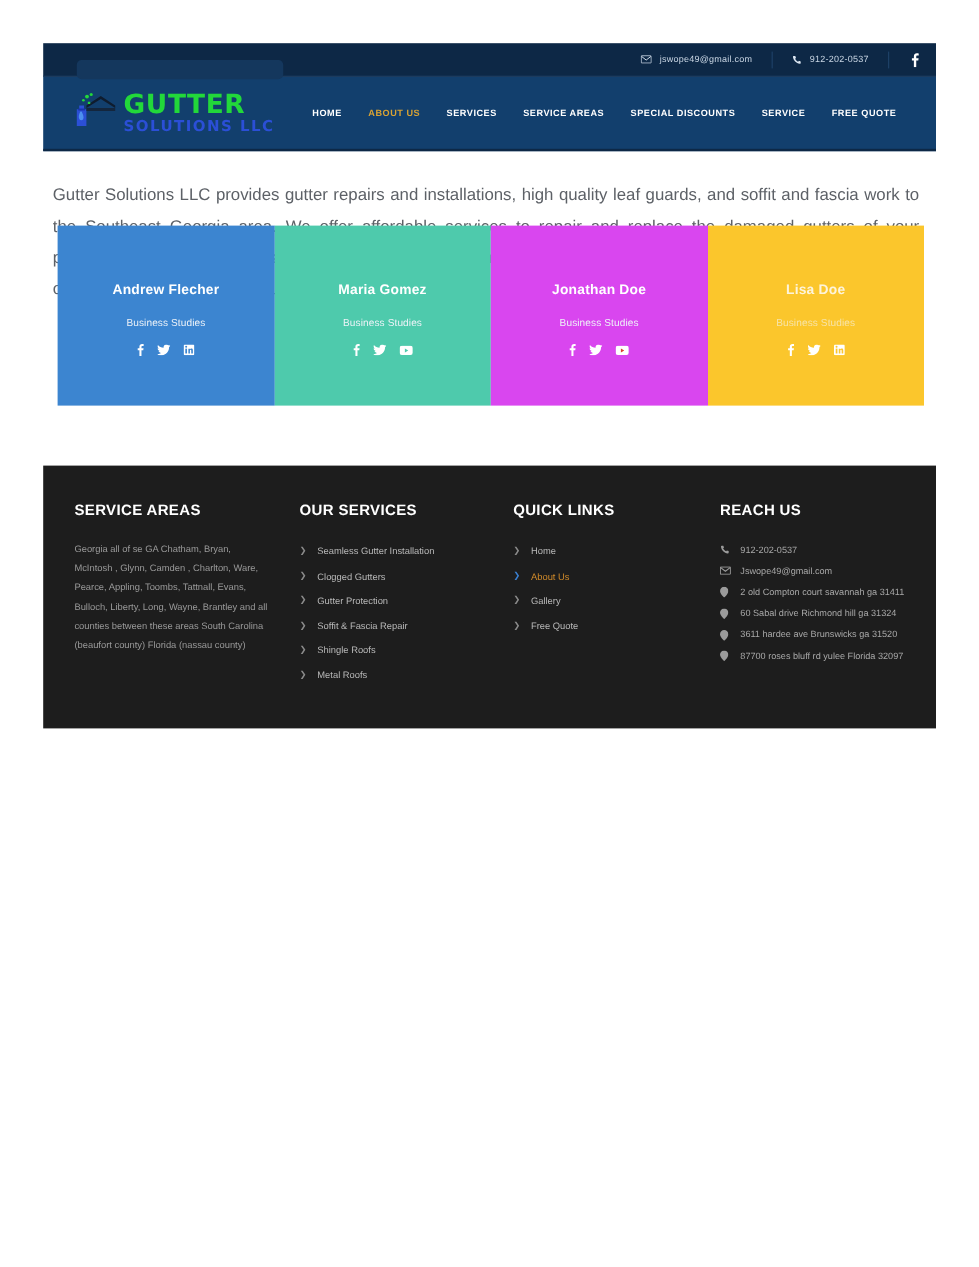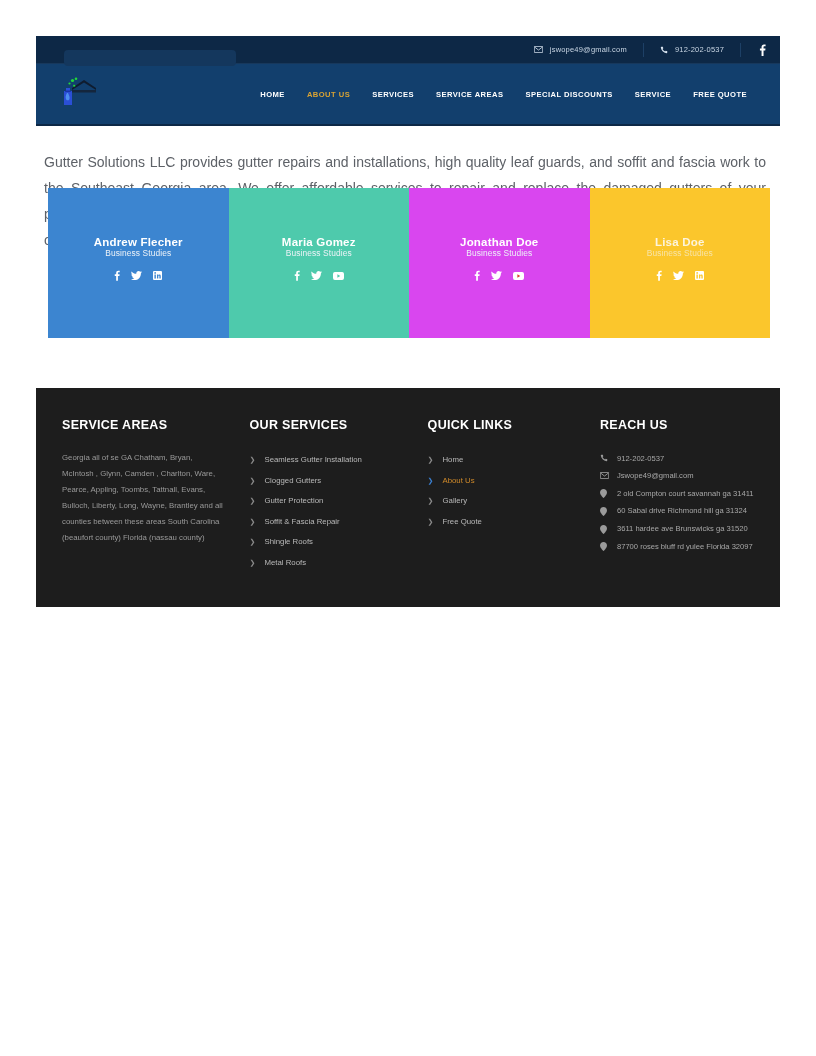--- a/index.html
+++ b/index.html
@@ -59,21 +59,21 @@
   
   .intro {
     position:absolute; left:44px; top:150px; width:722px;
     font-size:14px; line-height:1.85; color:#5d6167; text-align:justify;
   }
 
   
   .team { position:absolute; left:48px; top:188px; width:722px; height:150px; display:flex; }
   .card { flex:1 1 0; position:relative; padding-top:48px; text-align:center; }
   .card-name { font-size:11.5px; font-weight:bold; color:#ffffff; letter-spacing:.2px; }
-  .card-role { font-size:8.4px; color:#eef3f8; margin-top:0; letter-spacing:.1px; }
+  .card-role { font-size:8.4px; color:#eef3f8; margin-top:16px; letter-spacing:.1px; }
   .card-social { margin-top:12px; display:flex; justify-content:center; gap:11px; align-items:center; }
   .card-social span { color:#ffffff; display:inline-flex; align-items:center; }
   .card.dim .card-name, .card.dim .card-role { color:#fdf4dc; }
   .card.dim .card-role { color:#f7e4a8; }
 
   
   .footer { position:absolute; left:36px; top:388px; width:744px; background:#1d1d1d; }
   .footer-cols { display:flex; padding:30px 14px 34px 14px; }
   .fcol { padding:0 12px; }
   .fcol.c1 { width:196px; }
@@ -158,20 +158,24 @@
             <path d="M5.2 13.5 L10.8 13.5 L10.8 15 L5.2 15 Z" fill="#1a35a8"></path>
             <path d="M7 16 C5.6 18.5 5.2 20.6 6.2 22.4 C6.9 23.6 8.6 23.6 9.3 22.4 C10.3 20.6 9.0 18.3 8 16 Z" fill="#4d8ff0"></path>
             <path d="M12 11 L24 3 L36 11 L36 13 L24 5.4 L12 13 Z" fill="#0f1c2e"></path>
             <path d="M12 13 L36 13 L36 15.5 L12 15.5 Z" fill="#14263d"></path>
             <circle cx="12.5" cy="3.5" r="1.6" fill="#22d83a"></circle>
             <circle cx="16" cy="1.8" r="1.3" fill="#22d83a"></circle>
             <circle cx="9.5" cy="6.5" r="1.1" fill="#22d83a"></circle>
             <path d="M13.2 7.8 L15.2 7.8 L15.2 9.6 L13.2 9.6 Z" fill="#22d83a"></path>
           </svg>
         </div>
+        <div class="logo-text">
+          <span class="logo-top">GUTTER</span>
+          <span class="logo-bot">SOLUTIONS LLC</span>
+        </div>
       </div>
 
       <nav class="mainnav">
         <a class="nav-item" href="#">HOME</a>
         <a class="nav-item active" href="#">ABOUT US</a>
         <a class="nav-item" href="#">SERVICES</a>
         <a class="nav-item" href="#">SERVICE AREAS</a>
         <a class="nav-item" href="#">SPECIAL DISCOUNTS</a>
         <a class="nav-item" href="#">SERVICE</a>
         <a class="nav-item" href="#">FREE QUOTE</a>

